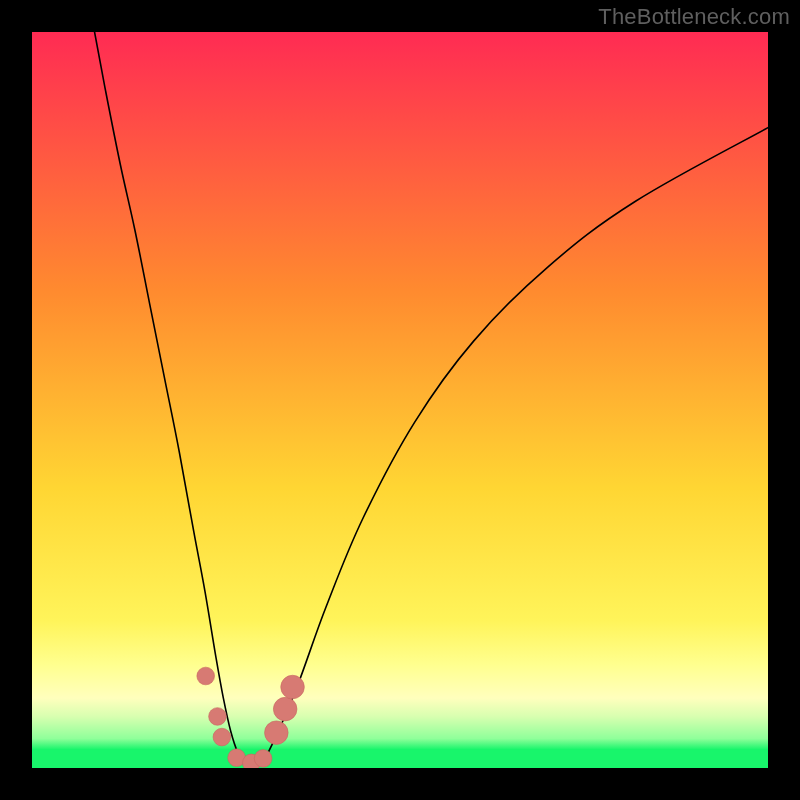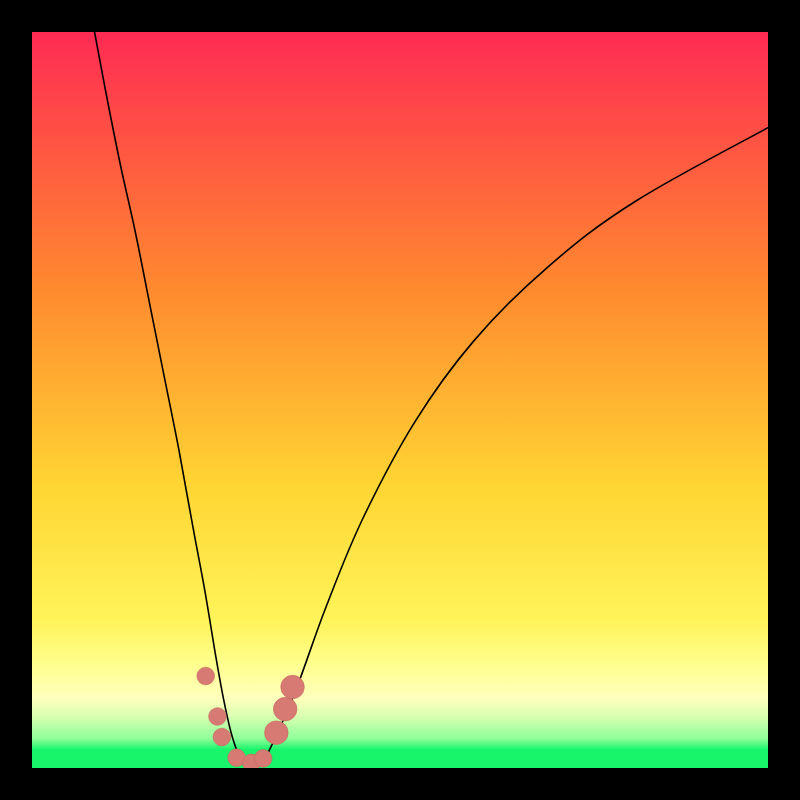--- a/index.html
+++ b/index.html
@@ -42,20 +42,21 @@
     top: 0;
     left: 0;
     width: 736px;
     height: 736px;
   }
 </style>
 </head>
 <body>
 
 <div class="frame">
+  <div class="watermark">TheBottleneck.com</div>
 
   <div class="plot-area">
     <svg class="gradient" viewBox="0 0 736 736" preserveAspectRatio="none">
       <defs>
         <linearGradient id="bgGrad" x1="0" y1="0" x2="0" y2="1">
             <stop offset="0%" stop-color="#ff2b53"></stop>
             <stop offset="35%" stop-color="#ff8a2f"></stop>
             <stop offset="62%" stop-color="#ffd633"></stop>
             <stop offset="80%" stop-color="#fff45a"></stop>
             <stop offset="86%" stop-color="#ffff8f"></stop>

